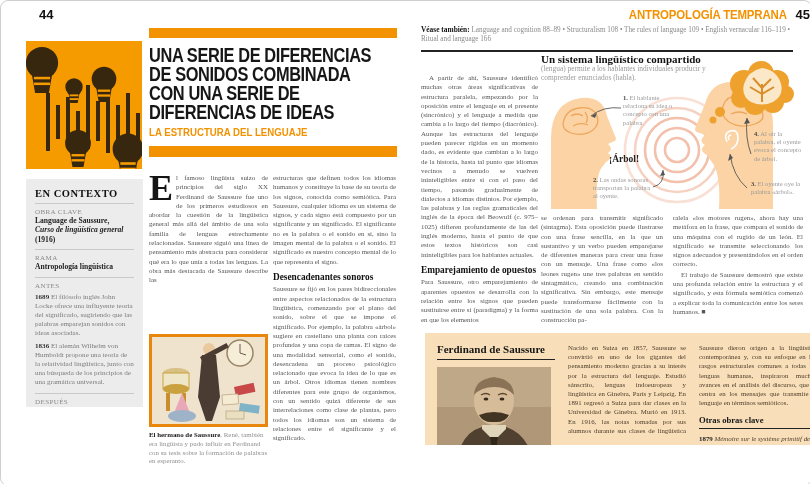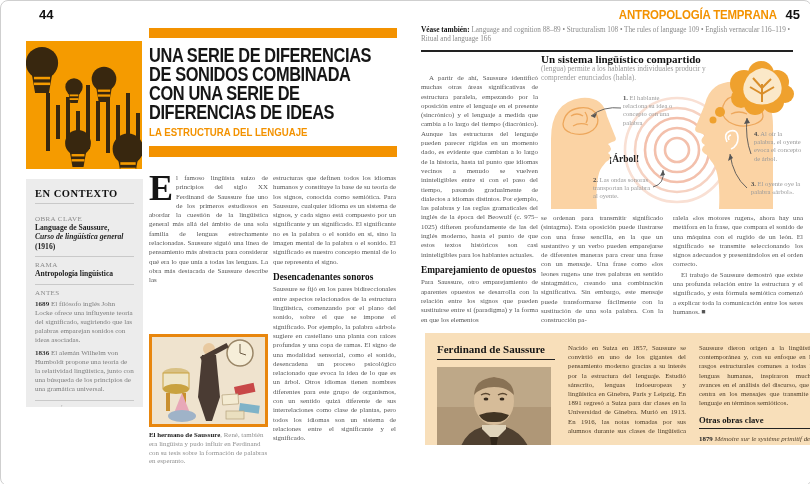--- a/index.html
+++ b/index.html
@@ -9,36 +9,36 @@
   .pagenum{font-family:"Liberation Sans","DejaVu Sans",sans-serif;font-weight:bold;font-size:13px;color:#111;}
   
   .bar{background:#F39200;height:10px;width:248px;}
   .title-lines{transform:scaleX(0.78);transform-origin:0 0;white-space:nowrap;margin-top:7px;}
   .title-lines div{font-family:"Liberation Sans","DejaVu Sans",sans-serif;font-weight:bold;font-size:21px;
     line-height:19px;color:#161616;letter-spacing:-0.5px;}
   .subtitle{transform:scaleX(0.84);transform-origin:0 0;white-space:nowrap;margin-top:5px;
     font-family:"Liberation Sans","DejaVu Sans",sans-serif;font-weight:bold;font-size:11.5px;color:#F39200;letter-spacing:0;}
   
   .context{background:#ECECEC;box-sizing:border-box;padding:9px 9px 6px 9px;overflow:hidden;}
-  .context h3{margin:0 0 11px 0;font-size:10.5px;color:#111;letter-spacing:0.5px;border-bottom:1px solid #c9c9c9;padding-bottom:4px;}
+  .context h3{margin:0 0 4px 0;font-size:10.5px;color:#111;letter-spacing:0.5px;border-bottom:1px solid #c9c9c9;padding-bottom:4px;}
   .ctx-label{font-size:7px;color:#8a8a8a;letter-spacing:0.4px;margin-top:4px;}
   .ctx-bold{font-size:7.6px;font-weight:bold;color:#222;line-height:9.4px;}
   .ctx-italic{font-style:italic;}
   .ctx-item{font-size:7.1px;color:#7c7c7c;line-height:9.2px;margin-top:3px;}
   .ctx-item b{color:#333;}
   .ctx-div{border-top:1px solid #c9c9c9;margin-top:5px;}
   
   .bodytext{font-size:6.9px;line-height:9.3px;color:#555;text-align:justify;}
   .runhead{font-family:"Liberation Serif","DejaVu Serif",serif;font-weight:bold;font-size:9.3px;line-height:10.5px;color:#111;margin:6px 0 2px 0;}
   .dropcap{float:left;font-weight:bold;font-size:36px;line-height:28px;color:#151515;margin:1px 3px 0 0;}
   .caption{font-size:6.9px;line-height:8.8px;color:#8f8f8f;}
   .caption b{color:#1a1a1a;}
   .indent{text-indent:8px;}
   
-  .rheader{position:absolute;top:6px;right:11px;display:flex;align-items:baseline;gap:9px;}
+  .rheader{position:absolute;top:6px;right:1px;display:flex;align-items:baseline;gap:9px;}
   .rheader .htitle{font-family:"Liberation Sans","DejaVu Sans",sans-serif;font-weight:bold;font-size:13.5px;
     color:#F39200;transform:scaleX(0.85);transform-origin:100% 50%;white-space:nowrap;letter-spacing:-0.2px;}
   .vease{border-bottom:2px solid #222;padding-bottom:5px;font-size:7.2px;line-height:9.4px;color:#8a8a8a;}
   .vease b{color:#111;font-size:7.4px;}
   
   .diag-title{font-weight:bold;font-size:11px;color:#111;line-height:10px;}
   .diag-sub{font-size:7.4px;color:#9a9a9a;line-height:9px;}
   .dlabel{position:absolute;font-size:6.6px;line-height:8.2px;color:#9a9a9a;}
   .dlabel b{color:#4a4a4a;}
   .arbol{position:absolute;font-weight:bold;font-size:9.5px;color:#222;}

